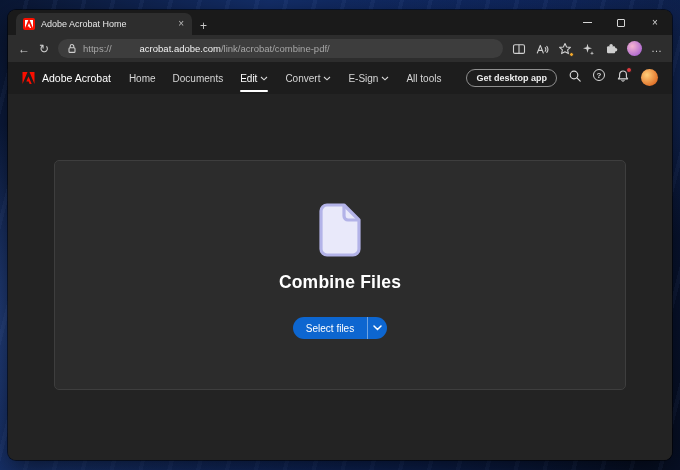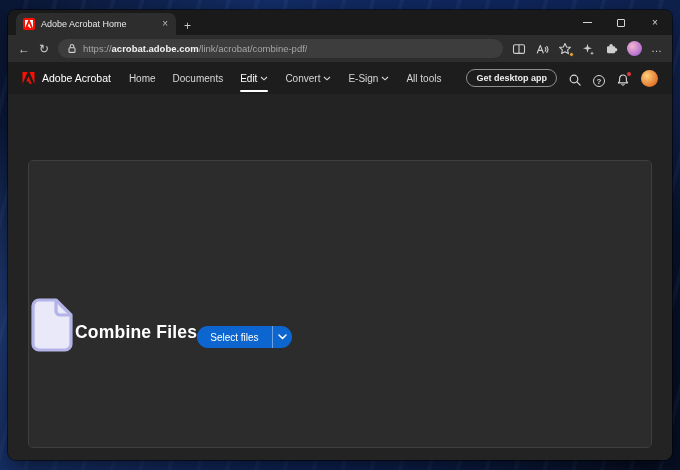--- a/index.html
+++ b/index.html
@@ -18,77 +18,77 @@
     background:repeating-linear-gradient(104deg, transparent 0 24px, rgba(140,175,255,.06) 24px 28px); }
 
   
   .window { position:absolute; left:8px; top:10px; width:664px; height:450px;
     background:#232323; border-radius:8px; overflow:hidden;
     box-shadow:0 10px 30px rgba(0,0,0,.65), 0 0 0 1px rgba(0,0,0,.55);
     display:flex; flex-direction:column; }
 
   
   .tabstrip { height:25px; background:#1a1a1a; display:flex; align-items:flex-end; position:relative; flex:0 0 auto; }
-  .tab { height:22px; width:160px; margin-left:8px; background:#2d2d2d;
+  .tab { height:22px; width:176px; margin-left:8px; background:#2d2d2d;
     border-radius:7px 7px 0 0; display:flex; align-items:center; padding:0 7px; gap:6px; }
   .favicon { width:12px; height:12px; border-radius:2px; background:#fa0f00;
     display:flex; align-items:center; justify-content:center; flex:0 0 auto; }
   .tab-title { font-size:9px; color:#e9e9e9; white-space:nowrap; overflow:hidden;
     text-overflow:ellipsis; flex:1; }
   .tab-close { font-size:10px; color:#b9b9b9; line-height:1; padding:0 1px; }
   .newtab { font-size:12px; color:#c9c9c9; margin:0 0 3px 8px; line-height:1; }
   .win-controls { position:absolute; right:0; top:0; height:25px; display:flex; }
   .wc { width:34px; height:25px; display:flex; align-items:center; justify-content:center;
     color:#d6d6d6; font-size:10px; }
   .wc .bar { width:9px; height:1px; background:#d6d6d6; display:block; }
   .wc .box { width:8px; height:8px; border:1px solid #d6d6d6; display:block; border-radius:1px; }
 
   
   .toolbar { height:27px; background:#2d2d2d; display:flex; align-items:center;
     padding:0 10px; gap:9px; flex:0 0 auto; }
   .tb-glyph { color:#cfcfcf; font-size:12px; line-height:1; }
   .urlbar { flex:1; height:19px; background:#3d3d3d; border-radius:10px;
     display:flex; align-items:center; padding:0 9px; gap:6px; min-width:0; }
   .url-text { font-size:9.5px; white-space:nowrap; overflow:hidden; text-overflow:ellipsis; }
-  .url-dim { color:#a6a6a6; } .url-domain { color:#f2f2f2; font-weight:700; }
+  .url-dim { color:#a6a6a6; } .url-domain { color:#f2f2f2; font-weight:400;padding-left:28px; }
   .tb-icons { display:flex; align-items:center; gap:9px; }
   .tb-icons svg { display:block; }
   .iconwrap { position:relative; display:flex; }
   .badge-dot { position:absolute; right:-2px; bottom:-1px; width:5px; height:5px;
     border-radius:50%; background:#f0a62b; border:1px solid #2d2d2d; }
   .avatar-sm { width:15px; height:15px; border-radius:50%;
     background:radial-gradient(circle at 35% 35%, #f5b5d0, #b06ad0 75%, #7b3fa0); }
   .more-glyph { color:#cfcfcf; font-size:11px; line-height:1; }
 
   
   .acrohead { height:32px; background:#1d1d1d; display:flex; align-items:center;
     padding:0 14px; flex:0 0 auto; }
   .brand { font-size:10.5px; font-weight:400; color:#fff; margin:0 18px 0 7px; white-space:nowrap; }
   .nav { display:flex; height:100%; align-items:flex-end; gap:17px; }
   .nav-item { position:relative; height:100%; display:flex; align-items:center; gap:3px;
     font-size:10px; color:#d6d6d6; white-space:nowrap; }
   .nav-item.active { color:#fff; }
   .nav-item.active::after { content:""; position:absolute; left:0; right:0; bottom:2px;
     height:2px; background:#fff; border-radius:1px; }
-  .acro-right { margin-left:auto; display:flex; align-items:flex-end; gap:11px; }
+  .acro-right { margin-left:auto; display:flex; align-items:flex-start; gap:11px; }
   .ghost-btn { font-size:9px; font-weight:700; color:#efefef; border:1.5px solid #8f8f8f;
     border-radius:12px; padding:3px 9px; background:transparent; white-space:nowrap; }
   .help-circle { width:12px; height:12px; border:1.2px solid #d8d8d8; border-radius:50%;
     color:#d8d8d8; font-size:8px; font-weight:700; display:flex; align-items:center; justify-content:center; }
   .avatar-md { width:17px; height:17px; border-radius:50%;
     background:radial-gradient(circle at 35% 35%, #ffcf7a, #e2762d 70%, #a34b12); }
   .bell-wrap { position:relative; display:flex; }
   .bell-badge { position:absolute; right:-2px; top:-2px; width:6px; height:6px;
     border-radius:50%; background:#e0393e; border:1px solid #1d1d1d; }
 
   
   .content { flex:1; background:#232323; }
-  .card { margin:66px 20px 0; height:288px; background:#2c2c2c;
+  .card { margin:66px 46px 0; height:230px; background:#2c2c2c;
     border:1px solid #3e3e3e; border-radius:5px;
-    display:flex; flex-direction:row; align-items:center; padding-top:42px; }
+    display:flex; flex-direction:column; align-items:center; padding-top:42px; }
   .file-icon { display:block; }
   .card h1 { margin-top:15px; font-size:17.5px; font-weight:700; color:#fff; letter-spacing:.2px; }
   .card p { margin-top:8px; font-size:10.5px; color:#b5b5b5; }
   .split { display:inline-flex; margin-top:24px; border-radius:12px; overflow:hidden; }
   .split .main-btn { height:22px; padding:0 13px; background:#0d66d0; color:#fff;
     font-family:"Liberation Sans",sans-serif; font-size:10px; font-weight:400; border:none; }
   .split .caret-btn { width:20px; height:22px; background:#0d66d0; border:none;
     border-left:1px solid rgba(255,255,255,.4); display:flex; align-items:center; justify-content:center; }
 </style>
 </head>

